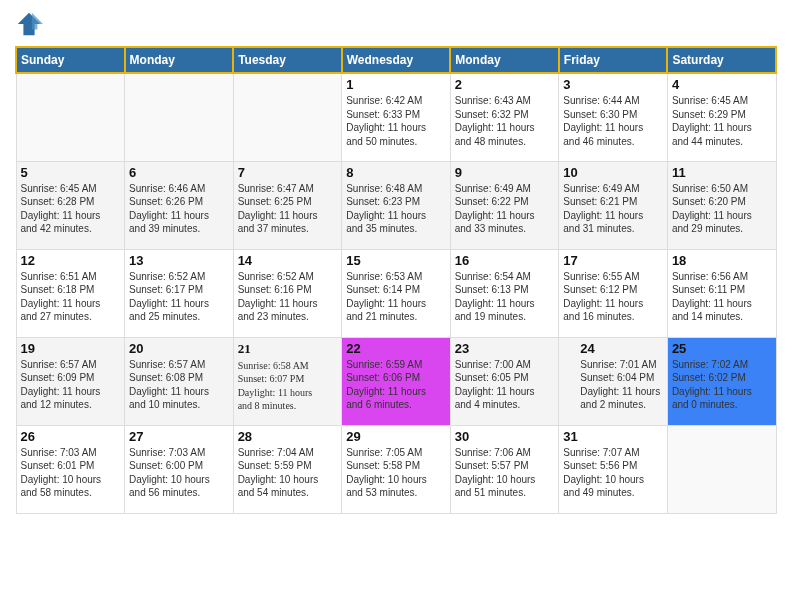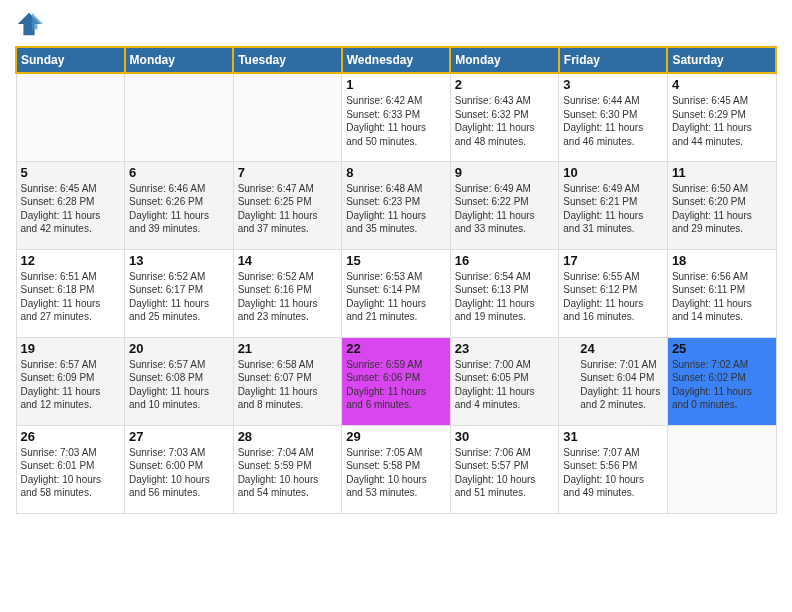--- a/index.html
+++ b/index.html
@@ -274,21 +274,21 @@
 Daylight: 11 hours
 and 12 minutes.</div>
           </td>
           <td style="background: rgb(244, 244, 244);">
             <div class="day-number">20</div>
             <div class="day-info" style="white-space: pre-line;">Sunrise: 6:57 AM
 Sunset: 6:08 PM
 Daylight: 11 hours
 and 10 minutes.</div>
           </td>
-          <td style="background: rgb(244, 244, 244);">
+          <td style="background: rgb(244, 244, 244); font-family: Liberation Serif, serif;">
             <div class="day-number">21</div>
             <div class="day-info" style="white-space: pre-line;">Sunrise: 6:58 AM
 Sunset: 6:07 PM
 Daylight: 11 hours
 and 8 minutes.</div>
           </td>
           <td style="background: #d946ef;">
             <div class="day-number">22</div>
             <div class="day-info" style="white-space: pre-line;">Sunrise: 6:59 AM
 Sunset: 6:06 PM

